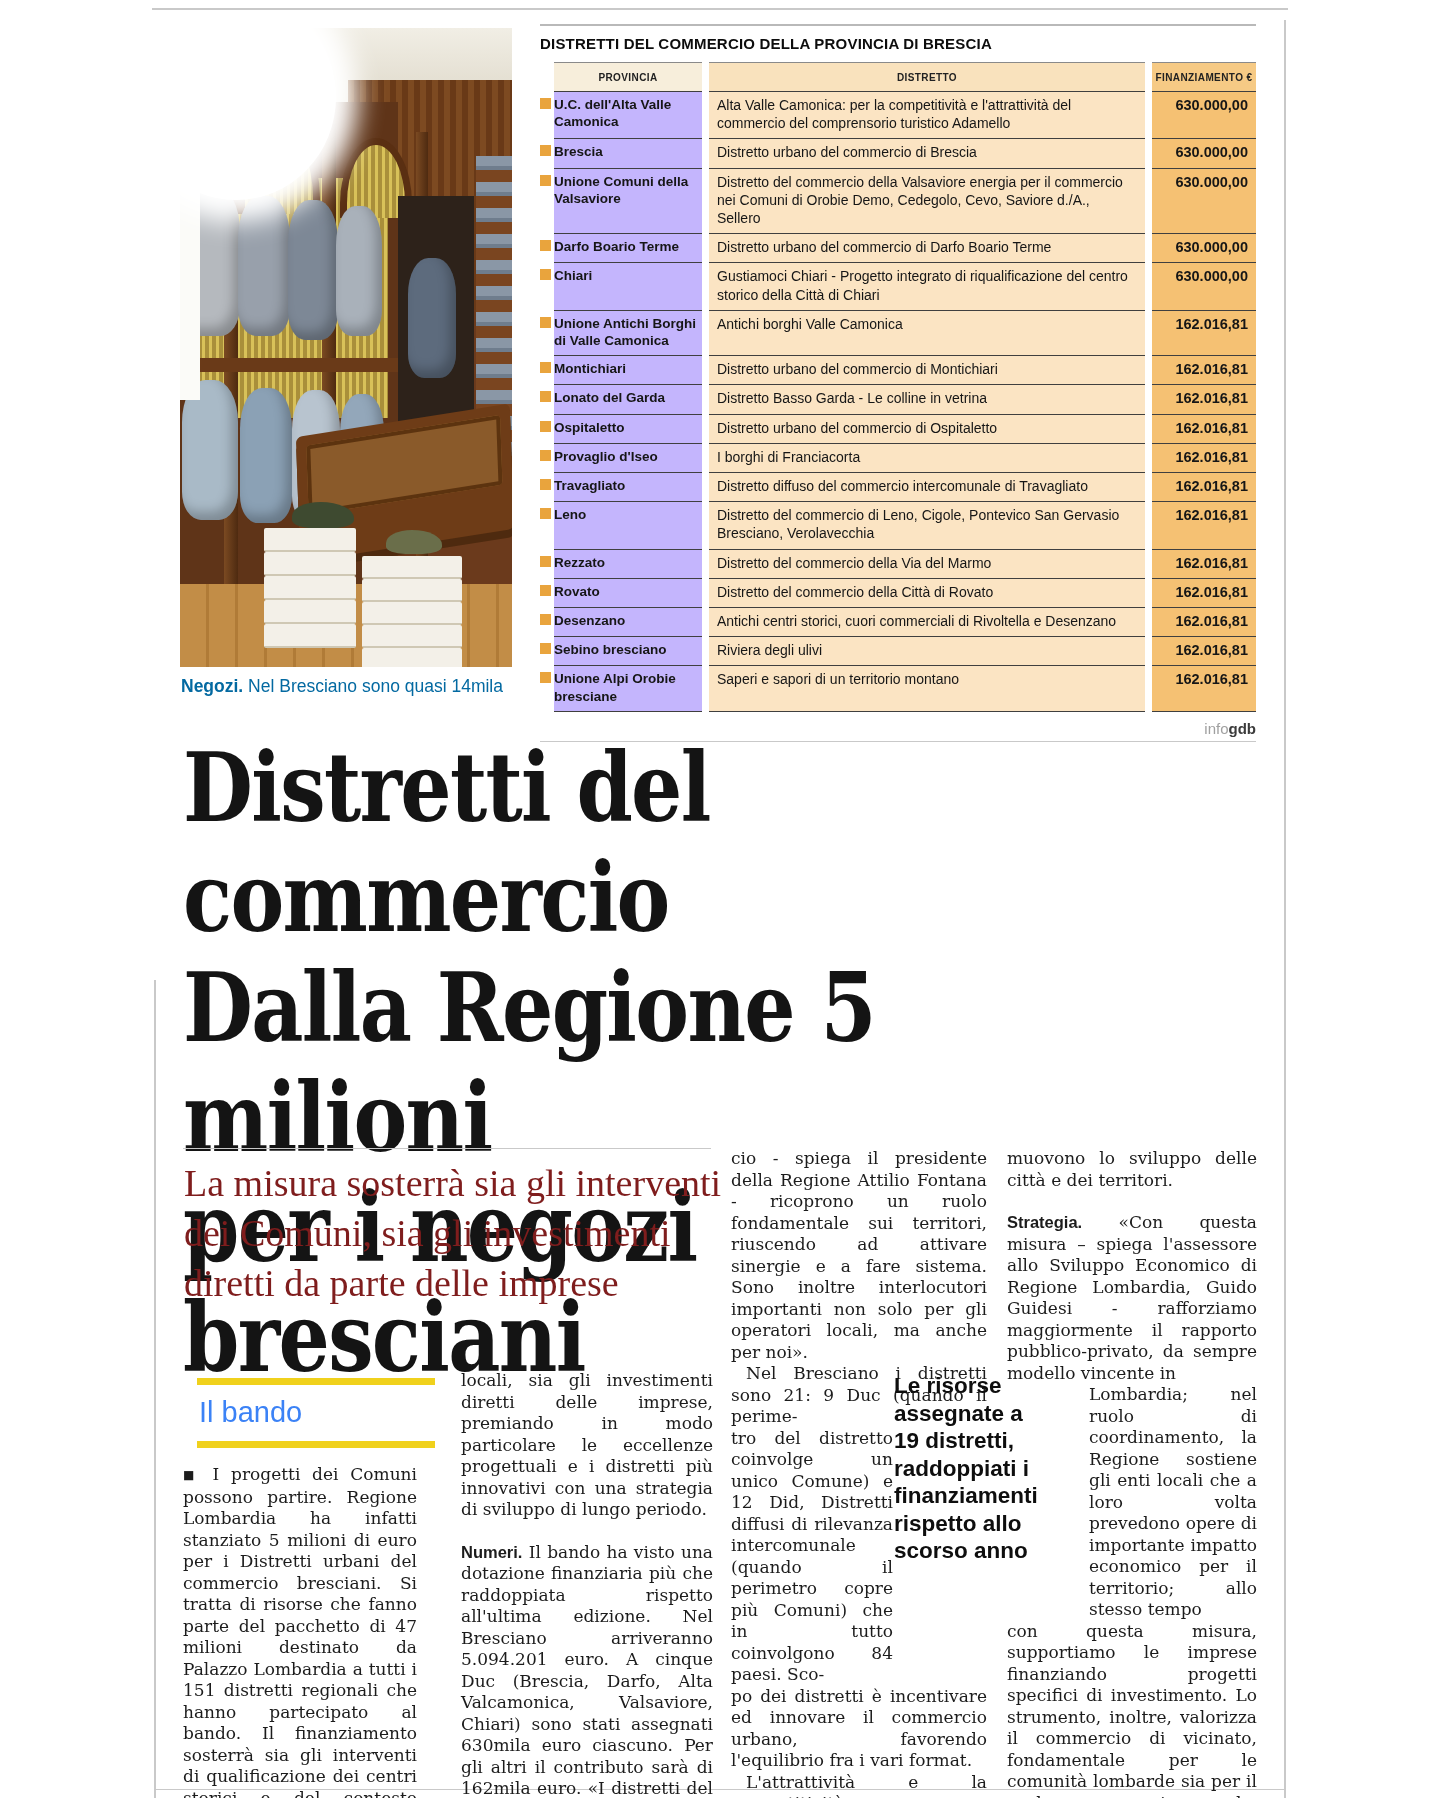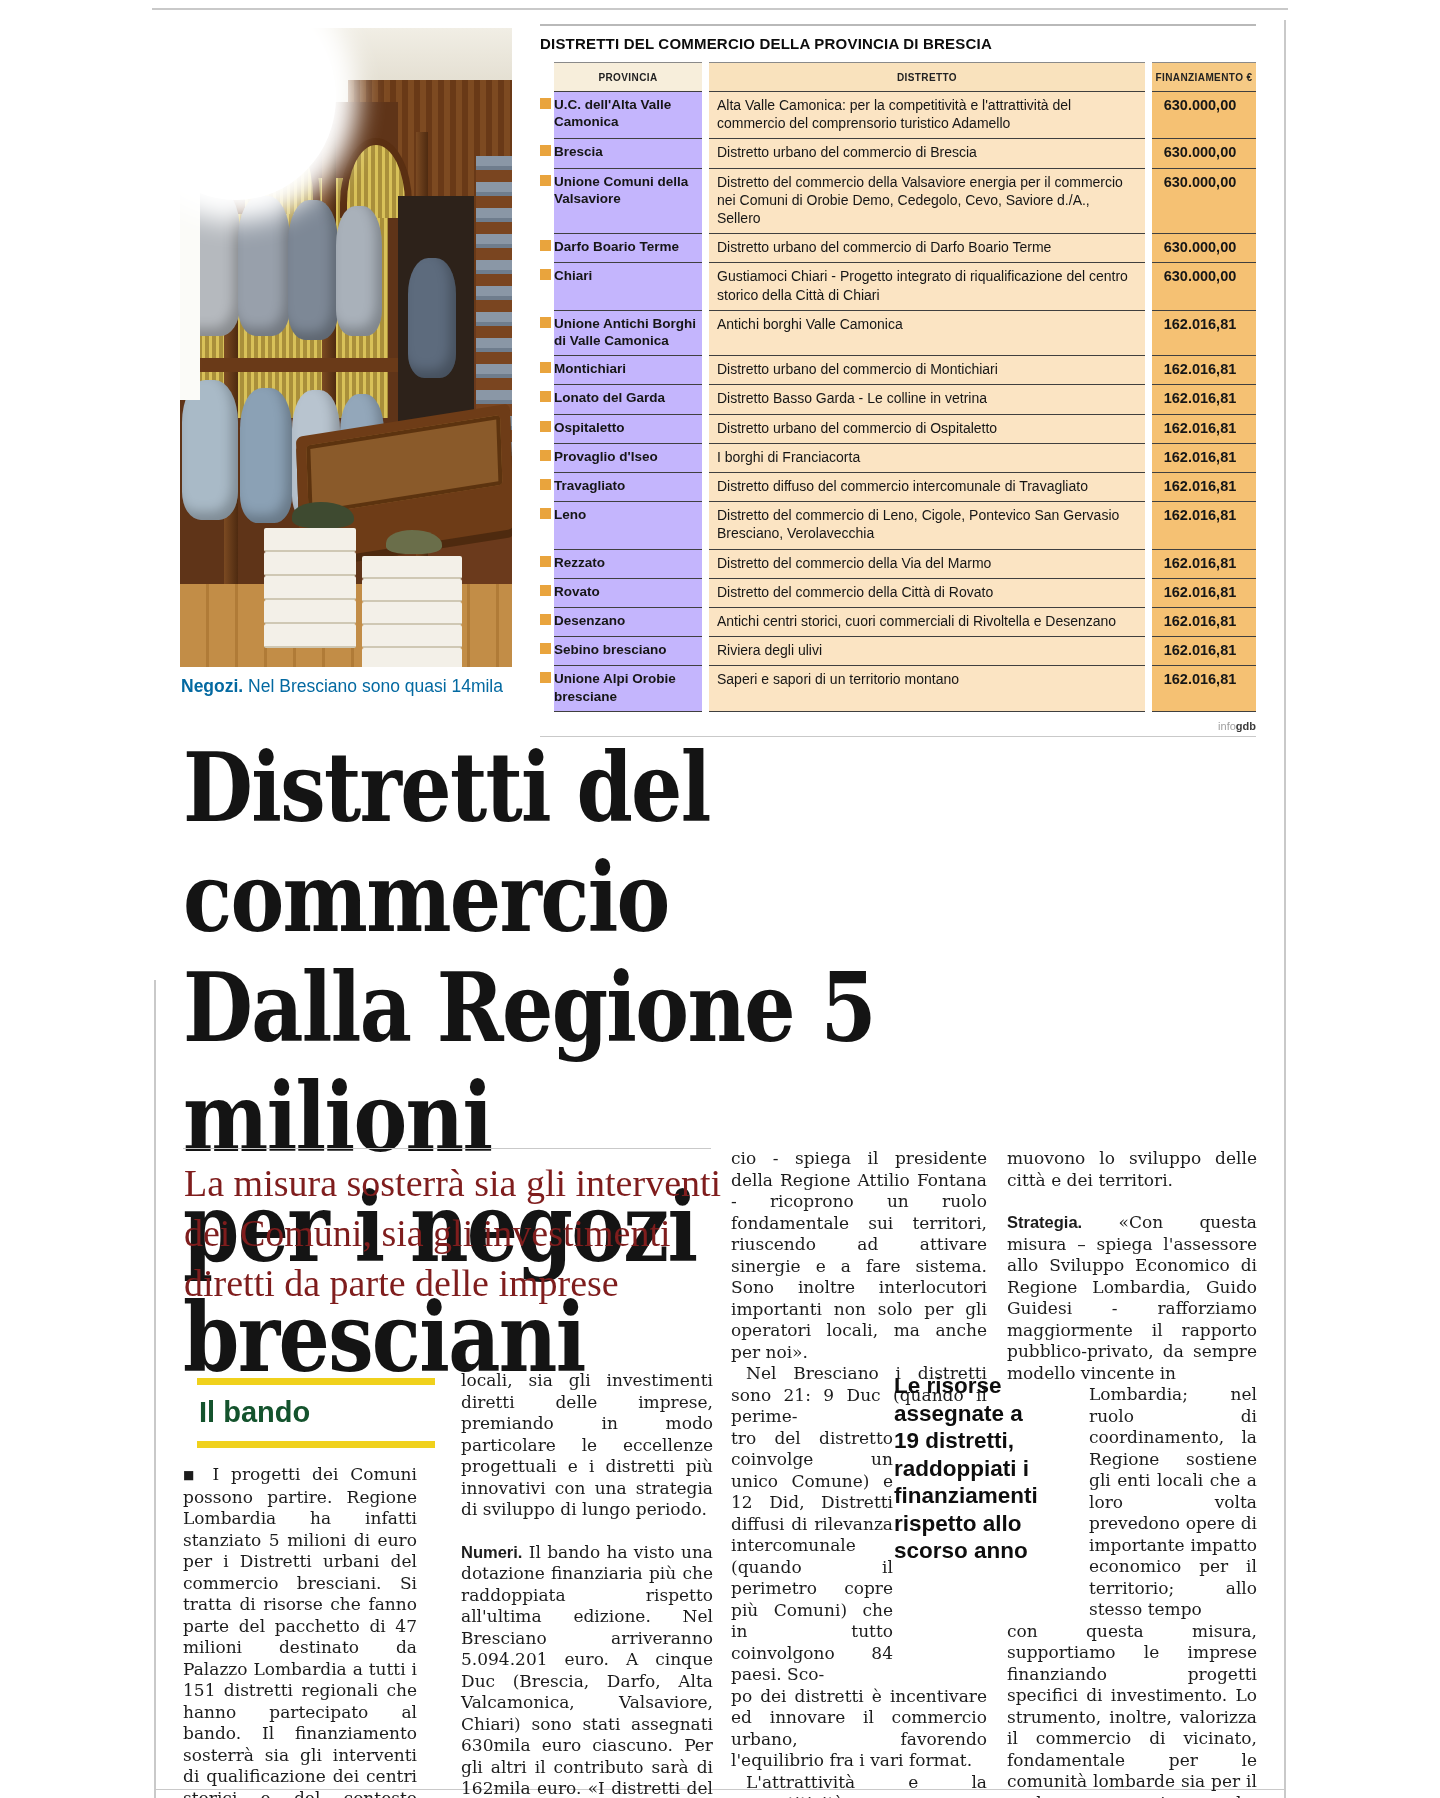--- a/index.html
+++ b/index.html
@@ -56,39 +56,39 @@
   .h-cap{background:var(--table-header-cream)}
   .h-dis{background:var(--table-header-peach)}
   .h-fin{background:var(--table-fin-header)}
   .c-blt{padding-top:7px}
   .sq{width:11px;height:11px;background:var(--bullet-orange)}
   .c-cap{background:#c4b5fd;border-top:1.5px solid var(--rule-dark);padding:4px 6px 6px 0;
          font-weight:700;font-size:13.5px;line-height:1.28}
   .c-dis{background:var(--table-row-peach);border-top:1.5px solid var(--rule-dark);
          padding:4px 8px 6px;font-size:14px;line-height:1.3}
   .c-fin{background:var(--table-fin-orange);border-top:1.5px solid var(--rule-dark);
-         font-weight:700;font-size:14.5px;text-align:center;padding:5px 8px 0 0}
+         font-weight:700;font-size:14.5px;text-align:right;padding:5px 8px 0 0}
   .igrows .igrow:last-child .c-cap,.igrows .igrow:last-child .c-dis,
   .igrows .igrow:last-child .c-fin{border-bottom:1.5px solid var(--rule-dark)}
-  .ig-credit{text-align:right;font-size:11px;color:#a0a0a0;margin-top:8px}
+  .ig-credit{text-align:right;font-size:15px;color:#a0a0a0;margin-top:8px}
   .ig-credit b{font-weight:700;color:#3b3b3b}
   .ig-bottom{height:1px;background:var(--rule-light);margin-top:4px}
 
   
   .headline{left:183px;top:733px;width:1100px;font-family:"DejaVu Serif",serif;font-weight:700;
             font-size:96px;line-height:110px;color:#141414;letter-spacing:-2px;
             transform:scaleX(.84);transform-origin:0 0}
 
   
   .sf-rule{left:183px;top:1148px;width:528px;height:1px}
   .standfirst{left:184px;top:1158px;width:540px;font-family:Liberation Serif, serif;
               font-size:38px;line-height:50px;color:#7f1d1d}
   .kicker{left:197px;top:1378px;width:238px}
   .kbar{height:7px;background:var(--accent-yellow)}
-  .ktext{font-size:29px;font-weight:700;color:#14532d;padding:11px 0 12px 2px}
+  .ktext{font-size:29px;font-weight:400;color:#3b82f6;padding:11px 0 12px 2px}
 
   
   .col{font-family:"DejaVu Serif",serif;font-size:17px;line-height:21.5px;color:#1c1c1c;
        text-align:justify;hyphens:auto;-webkit-hyphens:auto}
   .col p{margin:0}
   .col .gap{margin-top:21px}
   .indent{text-indent:15px}
   .lead{font-family:"Liberation Sans",sans-serif;font-weight:700;font-size:16.5px}
   .col1{left:183px;top:1464px;width:234px}
   .col2{left:461px;top:1370px;width:252px}

